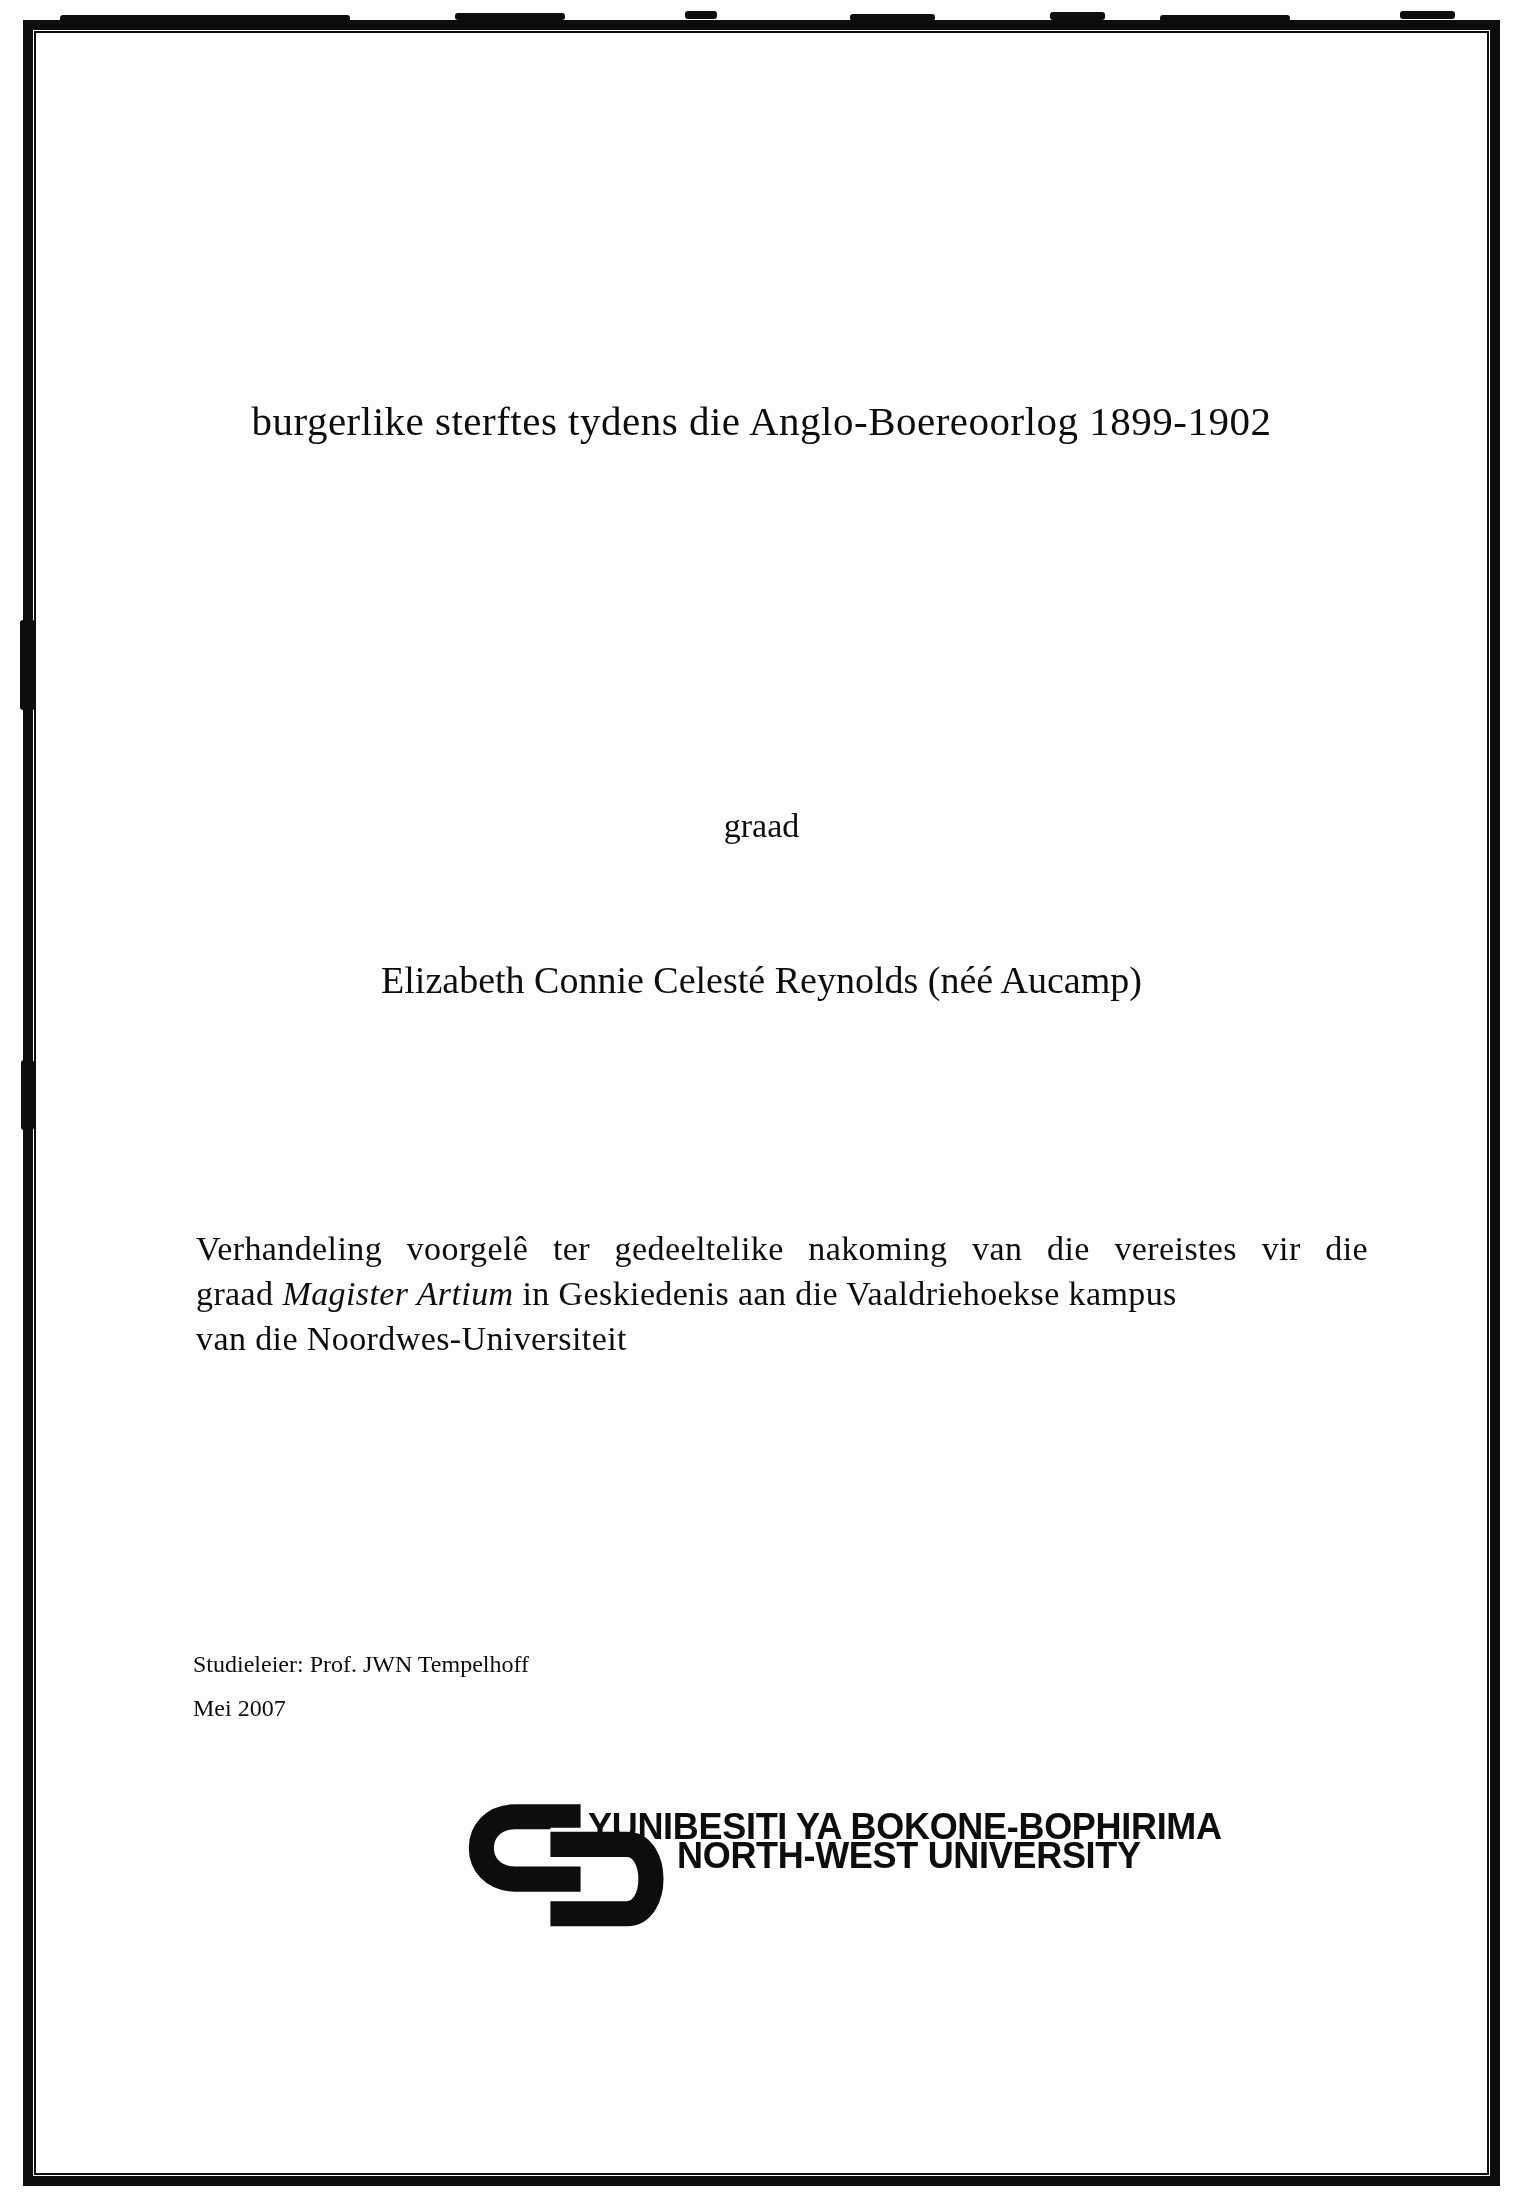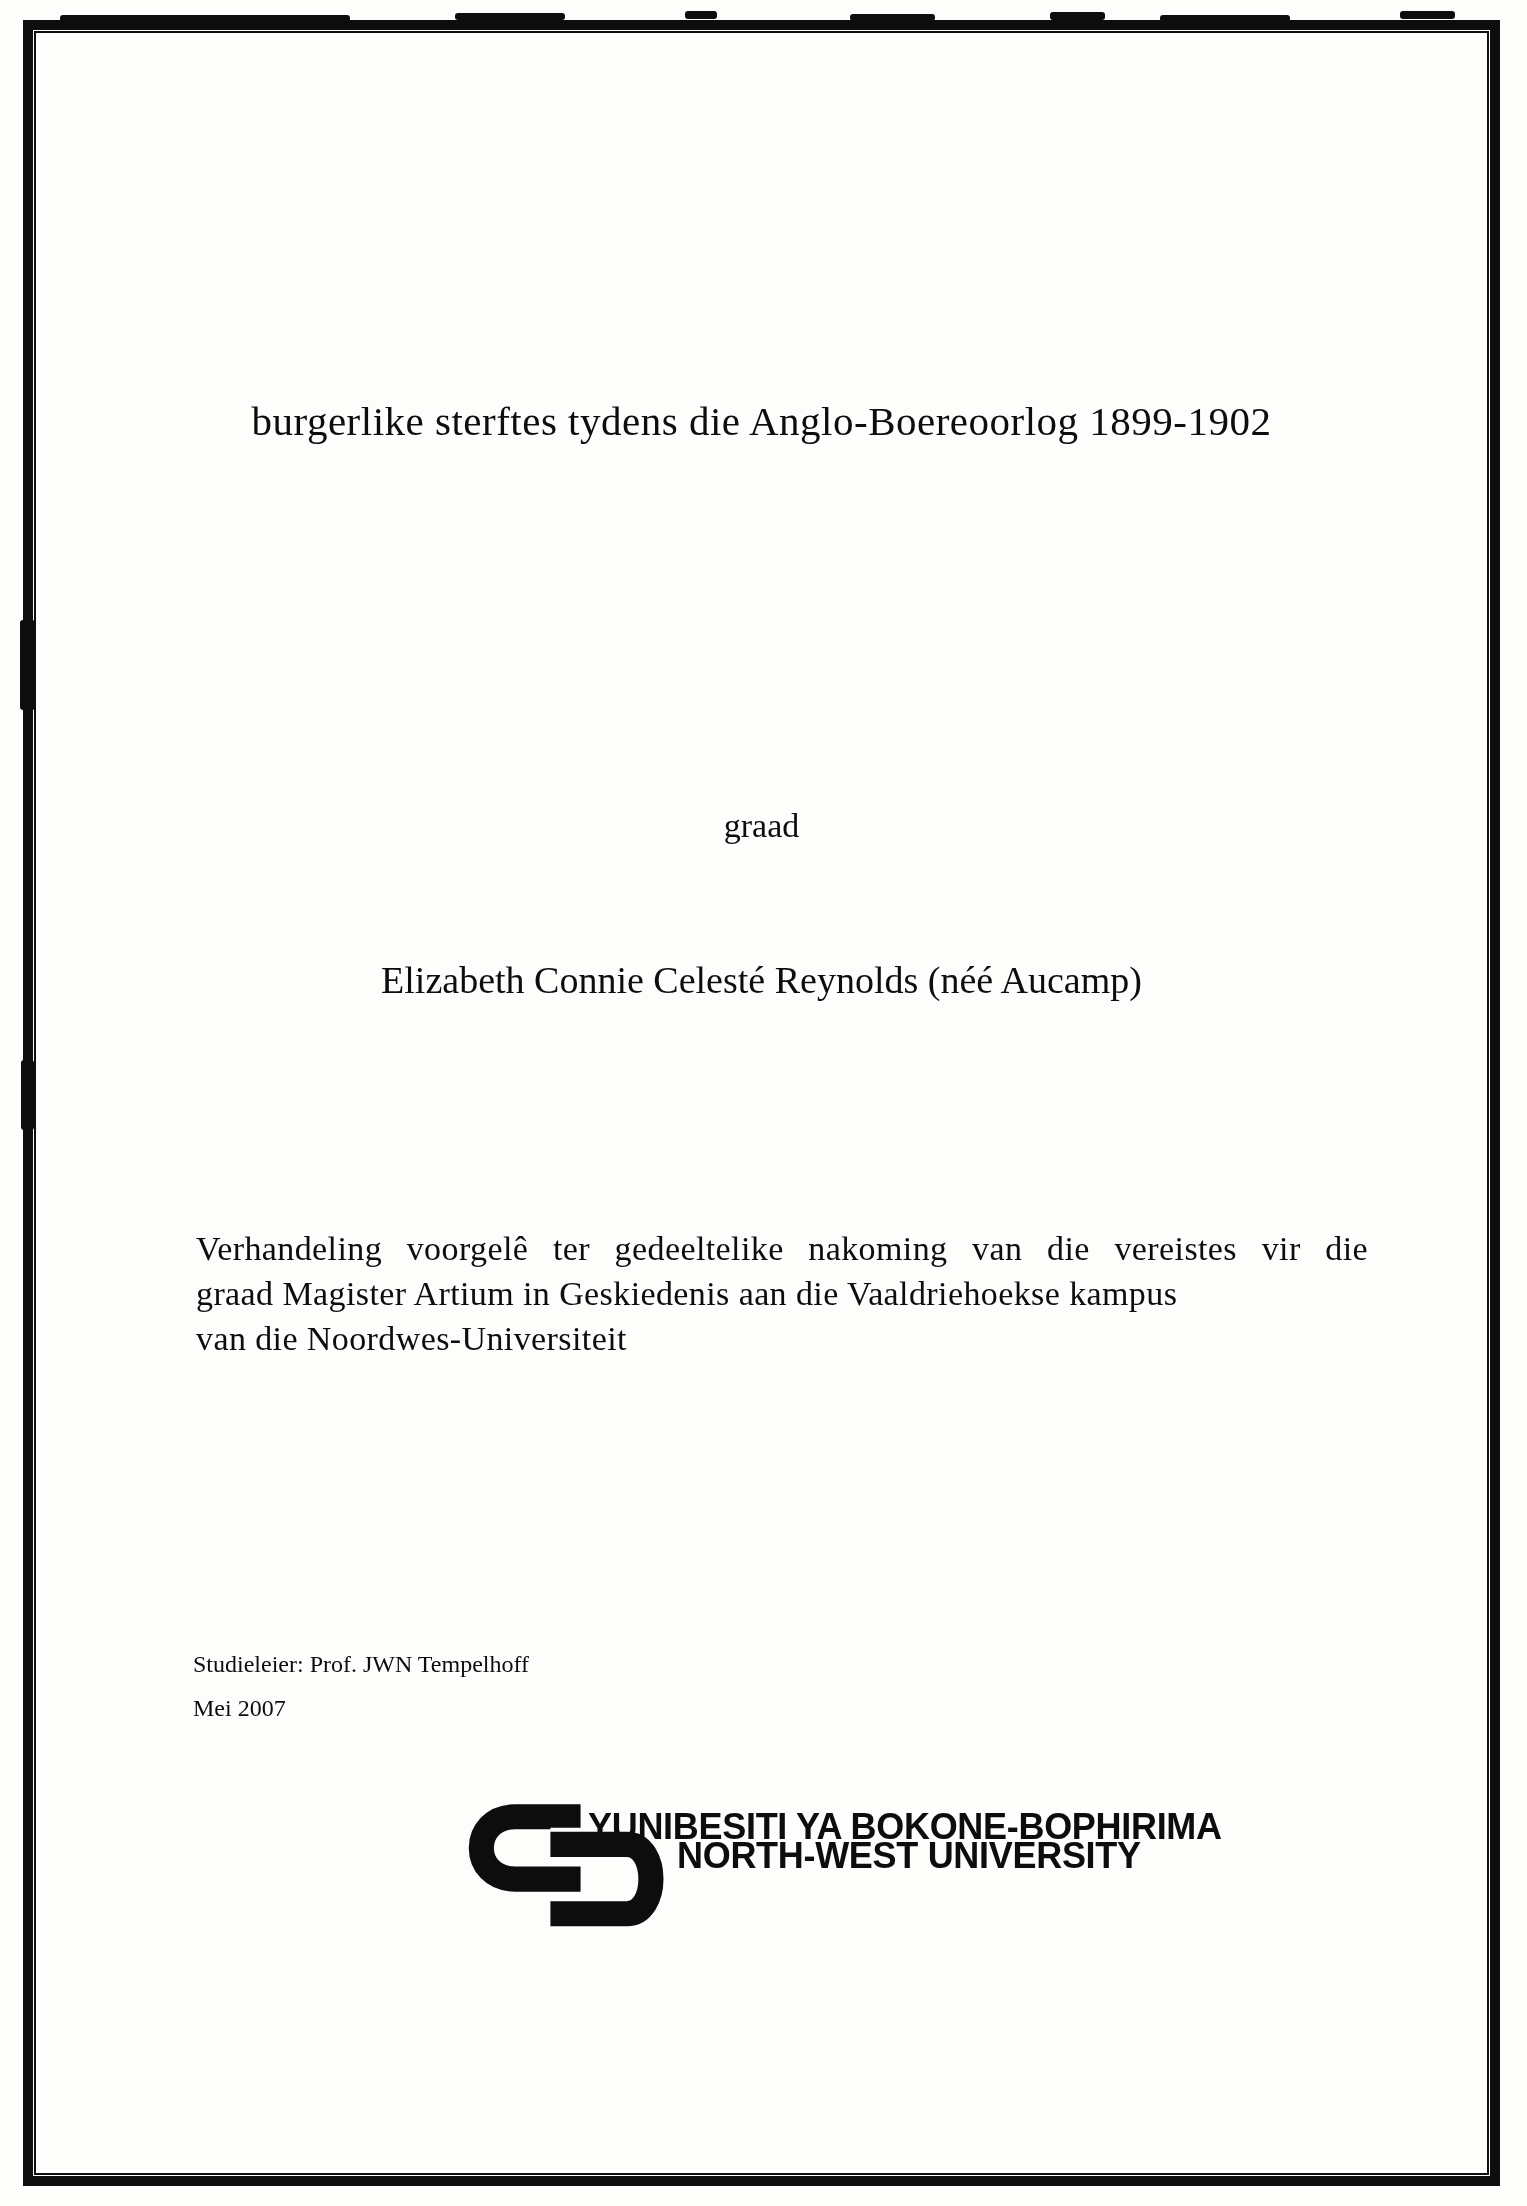--- a/index.html
+++ b/index.html
@@ -58,21 +58,21 @@
     position:absolute;
     left:196px;top:1226px;width:1172px;
     font-size:34px;
     line-height:45px;
     letter-spacing:.4px;
   }
   .statement .justified{
     text-align:justify;
     text-align-last:justify;
   }
-  .italic{margin-top:41px;}
+  .italic{font-style:italic;margin-top:41px;}
   .supervisor-block{
     position:absolute;
     left:193px;top:1642px;
     font-size:24px;
     line-height:44px;
   }
   
   .logo{
     position:absolute;
     left:468px;top:1804px;

